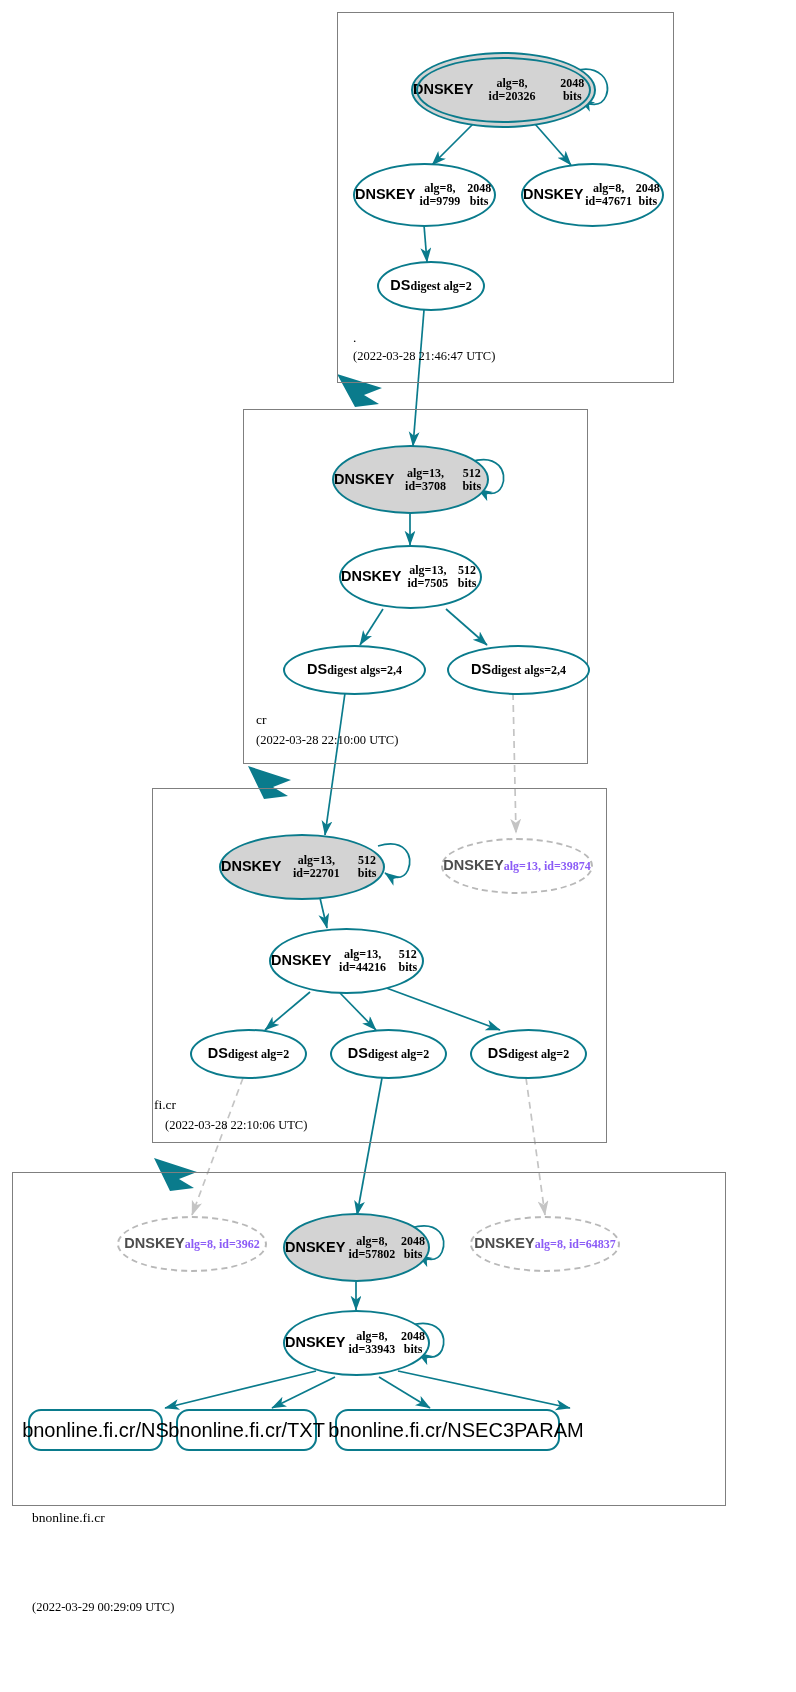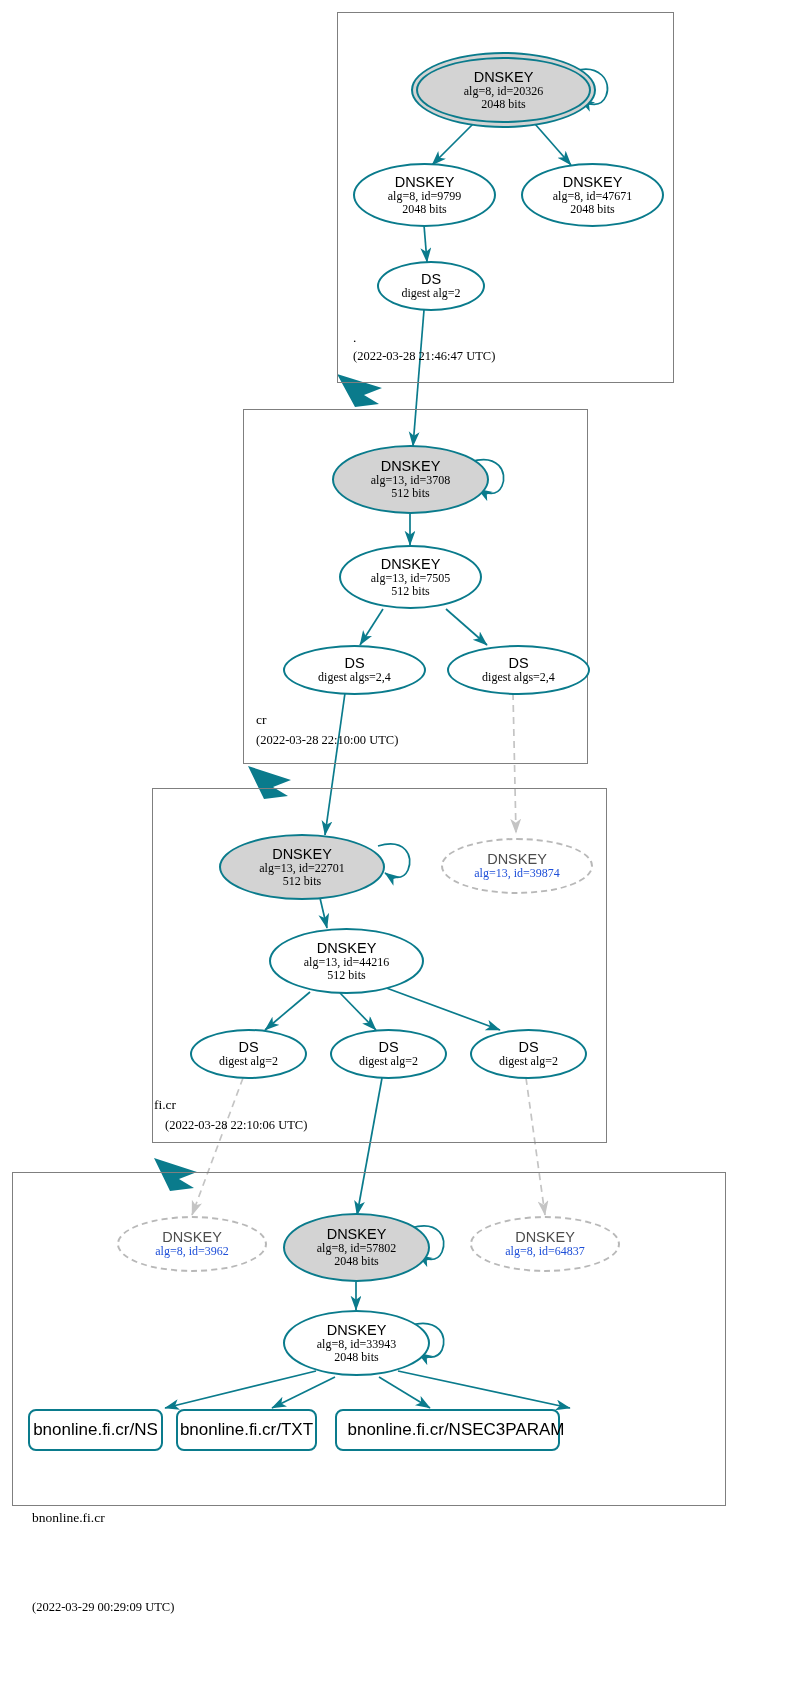--- a/index.html
+++ b/index.html
@@ -48,67 +48,68 @@
   }
 
   
   .node {
     position: absolute;
     box-sizing: border-box;
     border-radius: 50%;
     border: 2px solid #0a7b8c;
     background: #ffffff;
     display: flex;
-    flex-direction: column;
+    flex-direction: row;
     align-items: center;
     justify-content: center;
     text-align: center;
     line-height: 1.06;
     color: #000000;
+    font-weight: bold;
   }
   .node.secure-key {
     background: #d3d3d3;
   }
   .node.dashed {
     border: 2px dashed #b8b8b8;
     background: #ffffff;
   }
   .node .t1 {
     font-family: "Liberation Sans", sans-serif;
     font-size: 14.5px;
   }
   .node .t2, .node .t3 {
     font-family: "Liberation Serif", serif;
     font-size: 12px;
   }
   .node.dashed .t1 { color: #4d4d4d; }
-  .node.dashed .t2 { color: #1d4ed8; }
+  .node.dashed .t2 { color: #8b5cf6; }
 
   
   .node.double::before {
     content: "";
     position: absolute;
     left: 3px; top: 3px; right: 3px; bottom: 3px;
     border: 2px solid #0a7b8c;
     border-radius: 50%;
     pointer-events: none;
   }
 
   
   .rrset {
     position: absolute;
     box-sizing: border-box;
     border: 2px solid #0a7b8c;
-    border-radius: 8px;
+    border-radius: 13px;
     background: #ffffff;
     display: flex;
     align-items: center;
     justify-content: center;
     font-family: "Liberation Sans", sans-serif;
-    font-size: 17px;
+    font-size: 20px;
     color: #000000;
     white-space: nowrap;
   }
 </style>
 </head>
 <body>
 
 <div id="canvas">
 
   <svg id="edges" viewBox="0 0 796 1692" width="796" height="1692" xmlns="http://www.w3.org/2000/svg">

